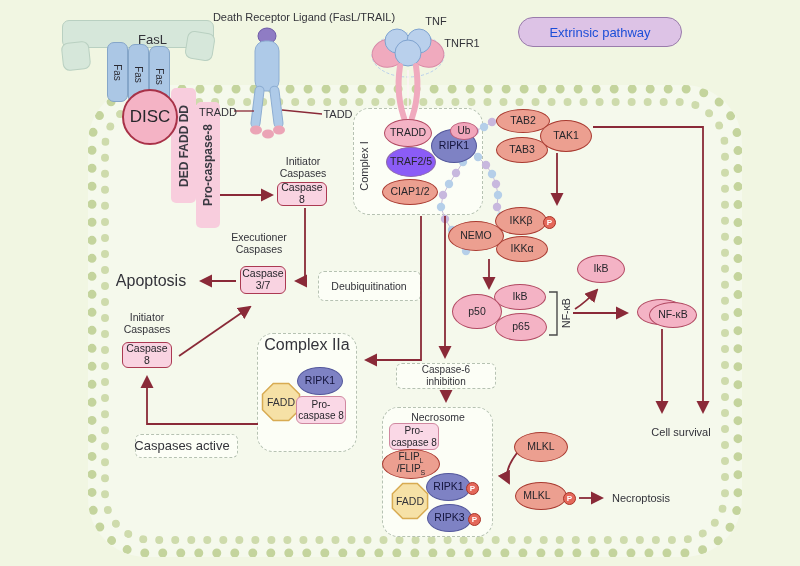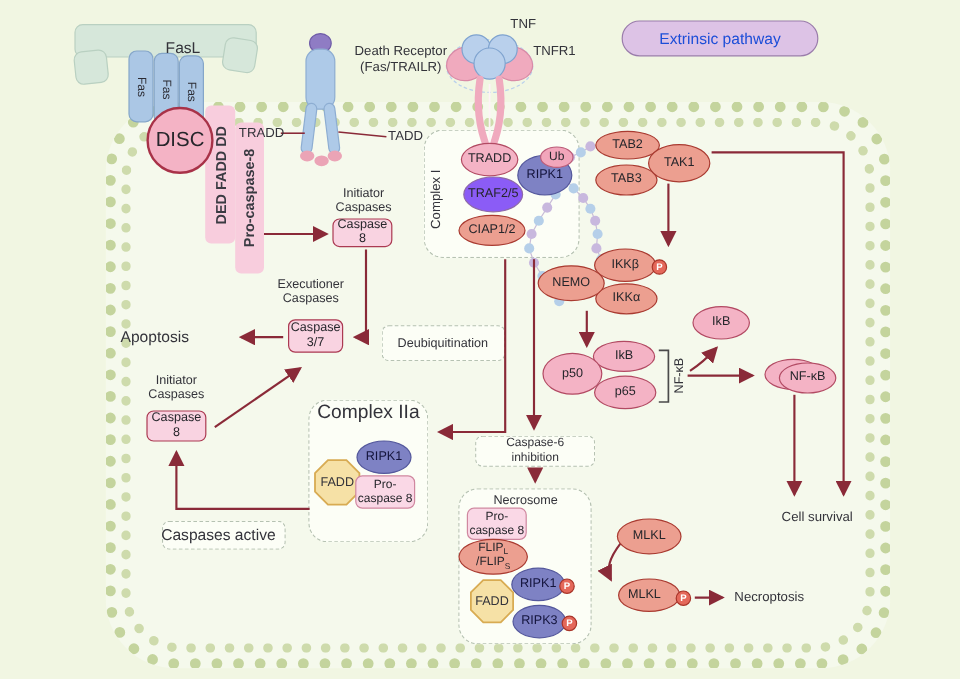--- a/index.html
+++ b/index.html
@@ -159,24 +159,21 @@
 
   <div class="vbar" style="left:171px;top:88px;width:25px;height:115px">
     <span>DED FADD DD</span>
   </div>
   <div class="vbar" style="left:196px;top:102px;width:24px;height:126px">
     <span>Pro-caspase-8</span>
   </div>
 
   <div class="oval c-pink" style="left:122px;top:89px;width:56px;height:56px;font-size:17px;z-index:6;border-width:2px;border-color:#a83248">DISC</div>
 
-  <div class="lbl center" style="left:334px;top:50px;font-size:11px">
-    <div>Death Receptor</div>
-    <div>(Fas/TRAILR)</div>
-  </div>
+  <div class="lbl center" style="left:304px;top:17px;white-space:nowrap;font-size:11px">Death Receptor Ligand  (FasL/TRAIL)</div>
   <div class="lbl center" style="left:436px;top:21px;font-size:11px">TNF</div>
   <div class="lbl center" style="left:462px;top:43px;font-size:11px">TNFR1</div>
   <div class="lbl center" style="left:218px;top:112px;font-size:11px">TRADD</div>
   <div class="lbl center" style="left:338px;top:114px;font-size:11px">TADD</div>
 
   <div class="abs" style="left:518px;top:17px;width:164px;height:30px;background:#ddc3e6;border:1.4px solid #9a7cab;border-radius:16px;display:flex;align-items:center;justify-content:center;font-size:13px;color:#1d4ed8;z-index:6;box-sizing:border-box">Extrinsic pathway</div>
 
   <div class="vlbl" style="left:364px;top:166px;font-size:11px">Complex I</div>
   <div class="oval c-purple" style="left:431px;top:129px;width:46px;height:34px">RIPK1</div>
   <div class="oval c-pink" style="left:384px;top:119px;width:48px;height:28px">TRADD</div>
@@ -202,21 +199,21 @@
   <div class="oval c-pink" style="left:649px;top:302px;width:48px;height:26px">NF-κB</div>
   <div class="lbl center" style="left:681px;top:432px;white-space:nowrap;font-size:11px">Cell survival</div>
 
   <div class="lbl" style="left:275px;top:155px;width:56px">Initiator Caspases</div>
   <div class="rectnode c-rose" style="left:277px;top:182px;width:50px;height:24px">Caspase 8</div>
   <div class="lbl" style="left:228px;top:231px;width:62px">Executioner Caspases</div>
   <div class="rectnode c-rose" style="left:240px;top:266px;width:46px;height:28px">
     <div>Caspase</div>
     <div>3/7</div>
   </div>
-  <div class="lbl center" style="left:129px;top:281px;white-space:nowrap;font-size:13px">Apoptosis</div>
+  <div class="lbl center" style="left:151px;top:281px;white-space:nowrap;font-size:16px">Apoptosis</div>
 
   <div class="lbl" style="left:119px;top:311px;width:56px">Initiator Caspases</div>
   <div class="rectnode c-rose" style="left:122px;top:342px;width:50px;height:26px">Caspase 8</div>
   <div class="lbl center" style="left:182px;top:446px;white-space:nowrap;font-size:13px">Caspases active</div>
 
   <div class="lbl center" style="left:369px;top:286px;white-space:nowrap;font-size:10.5px">Deubiquitination</div>
   <div class="lbl" style="left:411px;top:364px;width:70px;font-size:10px">Caspase-6 inhibition</div>
 
   <div class="lbl center" style="left:307px;top:345px;white-space:nowrap;font-size:16px">Complex IIa</div>
   <div class="oval c-purple" style="left:297px;top:367px;width:46px;height:28px">RIPK1</div>

